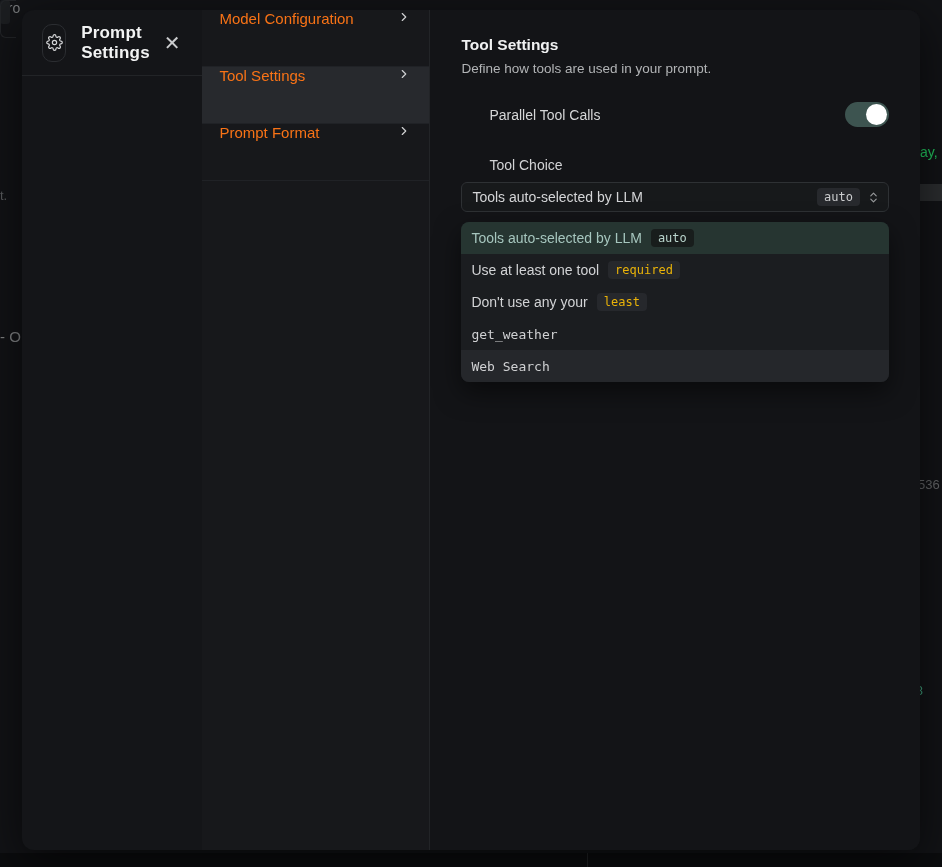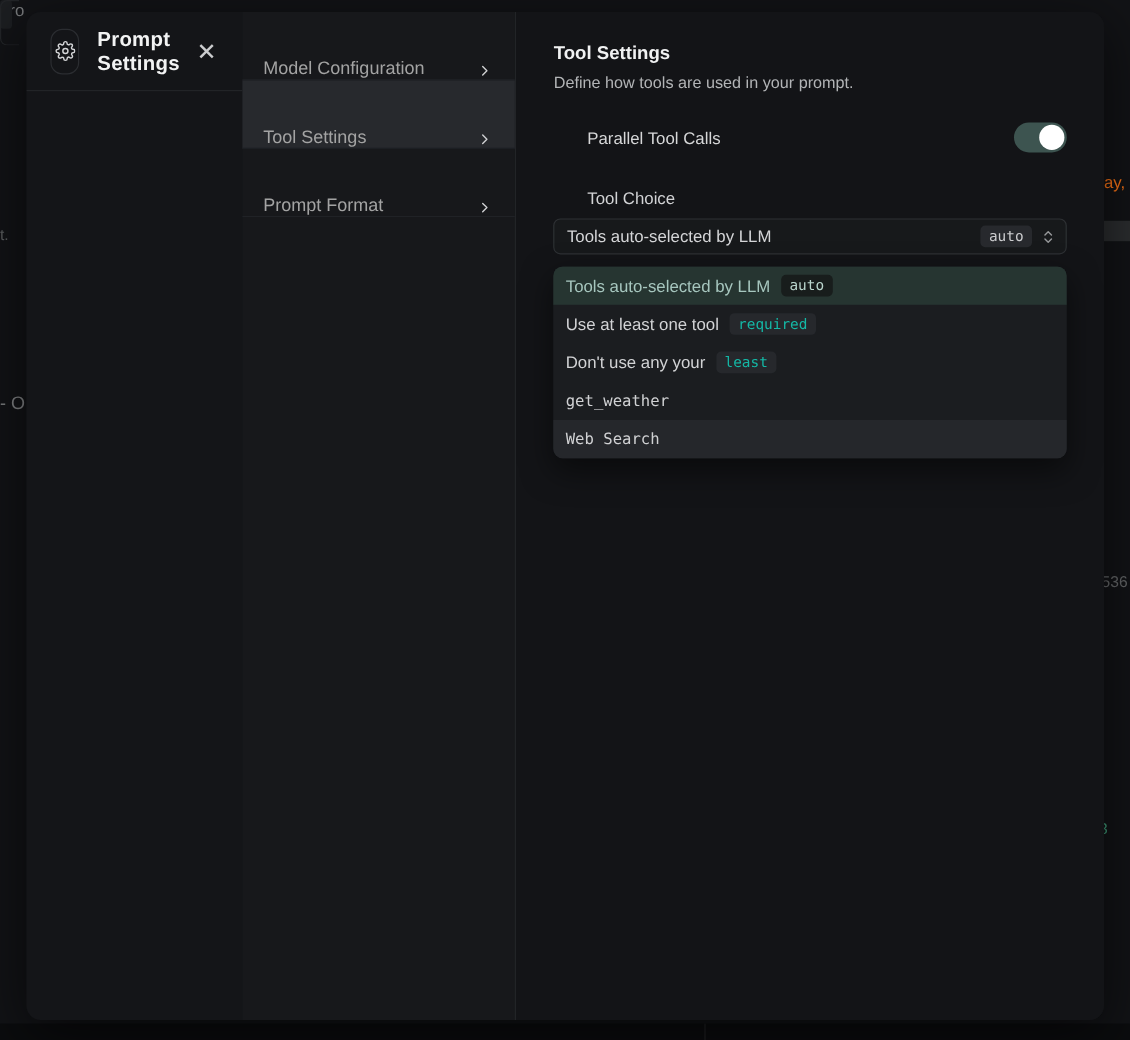--- a/index.html
+++ b/index.html
@@ -13,21 +13,21 @@
   }
   .mono { font-family: "DejaVu Sans Mono", monospace; }
 
   
   .backdrop-frag { position: absolute; white-space: nowrap; }
   .frag-pro    { left: 0;   top: 17;  font-size: 14px; color: #797b7d; }
   .frag-box1   { left: 0;   top: 55;  width: 10px; height: 24px; background: #1c1e21; border-radius: 3px; }
   .frag-box2   { left: 4;   top: 118; width: 16px; height: 38px; border: 1px solid #232528; border-right: none; border-radius: 6px 0 0 6px; }
   .frag-t      { left: 0;   top: 188px; font-size: 13px; color: #5a5c5e; }
   .frag-o      { left: 0;   top: 328px; font-size: 15px; color: #818385; }
-  .frag-ay     { left: 920px; top: 144px; font-size: 14px; color: #f97316; }
+  .frag-ay     { left: 920px; top: 144px; font-size: 14px; color: #22c55e; }
   .frag-bar    { left: 920px; top: 184px; width: 22px; height: 17px; background: #2b2d2f; }
   .frag-536    { left: 918px; top: 477px; font-size: 13px; color: #646668; }
   .frag-08     { left: 905px; top: 683px; font-size: 13px; }
   .backdrop-bottom { position: absolute; left: 0; top: 853px; width: 942px; height: 14px; background: #0b0c0e; }
   .backdrop-vline  { position: absolute; left: 587px; top: 853px; width: 1px; height: 14px; background: #202224; }
 
   
   .modal {
     position: absolute; left: 22px; top: 10px;
     width: 898px; height: 840px;
@@ -54,24 +54,24 @@
     margin-left: auto; background: none; border: none;
     color: #cbccce; font-size: 20px; line-height: 1; cursor: pointer;
     font-family: "DejaVu Sans", sans-serif;
   }
 
   .modal-body { flex: 1; display: flex; min-height: 0; }
 
   
   .sidebar { width: 228px; flex: 0 0 228px; border-right: 1px solid #222427; background: #17181b; }
   .side-item {
-    height: 57px; display: flex; align-items: flex-end;
+    height: 57px; display: flex; align-items: flex-start;
     padding: 0 18px 0 17px;
     border-bottom: 1px solid #202226;
-    font-size: 15px; color: #a3a3a3;
+    font-size: 15px; color: #f97316;
     cursor: pointer; background: #17181b;
   }
   .side-item.active { background: #27292d; }
   .side-item .side-label { flex: 1; }
   .side-item .chev { color: #cfd0d2; display: flex; }
 
   
   .main { flex: 1; background: #131417; padding: 26px 31px 0 31px; position: relative; }
   .main-heading { font-size: 15.5px; font-weight: 700; color: #f0f1f2; }
   .main-subtitle { font-size: 13.5px; color: #b2b4b6; margin-top: 7px; }
@@ -112,21 +112,21 @@
     border-radius: 8px;
     box-shadow: 0 10px 26px rgba(0,0,0,.5);
     overflow: hidden;
   }
   .opt {
     height: 32px; display: flex; align-items: center; gap: 9px;
     padding: 0 10px; font-size: 14px; color: #d2d3d5; cursor: pointer;
   }
   .opt .badge {
     font-size: 12px; border-radius: 4px; padding: 2px 7px;
-    background: #26282c; color: #14b8a6;
+    background: #26282c; color: #eab308;
   }
   .opt.selected-opt { background: #263531; color: #a6c6be; }
   .opt.selected-opt .badge { background: #181d1c; color: #b9d4cc; }
   .opt.mono-opt { font-family: "DejaVu Sans Mono", monospace; font-size: 13px; color: #d0d1d3; }
   .opt.hover-opt { background: #25272b; align-items: center; }
 </style>
 </head>
 <body>
 
 <span class="backdrop-frag frag-pro">pro</span>

